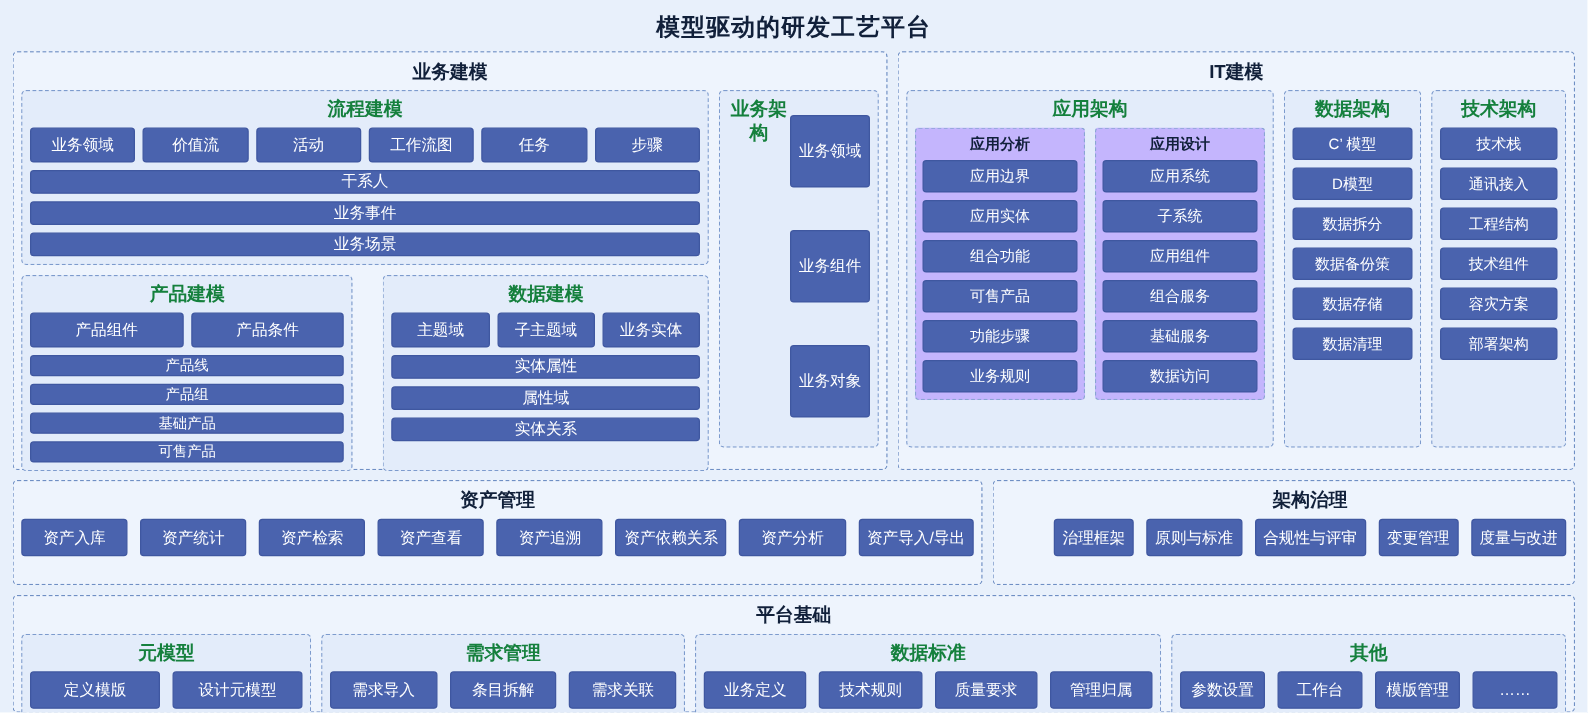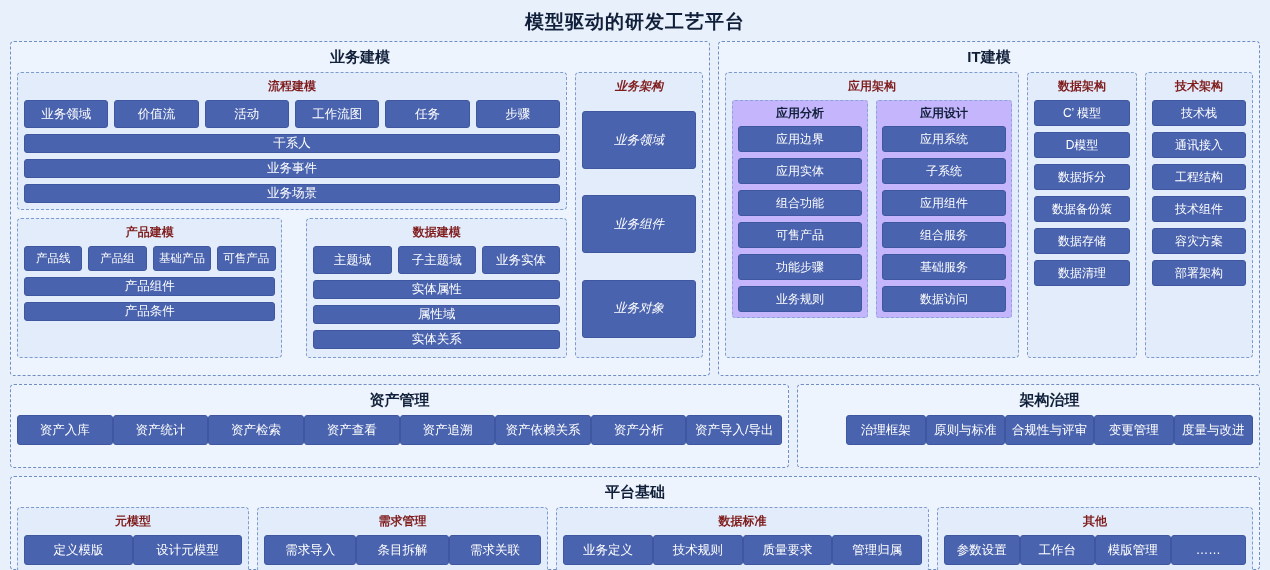--- a/index.html
+++ b/index.html
@@ -48,23 +48,23 @@
   }
   .sub-panel {
     border: 1px dashed #7d9bcd;
     border-radius: 4px;
     background: #e3ecfa;
     box-sizing: border-box;
     padding: 4px 6px 6px 6px;
   }
   .sub-title {
     text-align: center;
-    font-size: 12px;
+    font-size: 15px;
     font-weight: bold;
-    color: #7f1d1d;
+    color: #15803d;
     padding: 1px 0 5px 0;
   }
   .mini-panel {
     border: 1px dashed #8aa5d3;
     border-radius: 3px;
     background: #c4b5fd;
     box-sizing: border-box;
     padding: 3px 5px 5px 5px;
   }
   .mini-title {
@@ -99,21 +99,21 @@
   .chip-row:last-child { margin-bottom: 0; flex-direction: column; }
   .flex1 { flex: 1; }
 
   
   #top-row { height: 335px; }
   #biz-modeling { width: 700px; }
   #it-modeling { flex: 1; }
 
   #biz-inner { display: flex; gap: 8px; height: 286px; }
   #biz-left { flex: 1; display: flex; flex-direction: column; gap: 8px; }
-  #biz-arch { width: 128px; display:flex; flex-direction:column;font-style:italic; }
+  #biz-arch { width: 128px; display:flex; flex-direction:row; }
   #biz-arch .arch-chips { flex:1; display:flex; flex-direction:column; justify-content:space-around; gap:8px; padding: 2px 0 4px 0;}
   #biz-arch .chip { height: 58px; }
 
   #proc-panel { flex: 0 0 auto; }
   #prod-data-row { display: flex; gap: 24px; flex: 1; }
   #prod-panel { flex: 1.02; }
   #data-panel { flex: 1; }
 
   #it-inner { display: flex; gap: 8px; height: 286px; }
   #app-arch { flex: 1.55; }
@@ -121,21 +121,21 @@
   #tech-arch { width: 108px; }
   #app-arch-inner { display: flex; gap: 8px; }
   #app-arch-inner > div { flex: 1; }
   .vcol { display: flex; flex-direction: column; gap: 6px; }
   .vcol .chip { height: 26px; font-size: 12px; }
 
   
   #mid-row { height: 84px; margin-top: 8px; }
   #asset-mgmt { flex: 1.88; }
   #arch-gov { flex: 1; padding-left: 48px; }
-  .even-chips { display: flex; gap: 0; }
+  .even-chips { display: flex; gap: 10px; }
   .even-chips .chip { flex: 1; height: 30px; }
 
   
   #bottom-panel { margin-top: 8px; height: 94px; }
   #bottom-inner { display: flex; gap: 8px; }
   #meta-model { width: 232px; }
   #req-mgmt { flex: 1.12; }
   #data-std { flex: 1.45; }
   #other { flex: 1.22; }
 </style>
@@ -168,28 +168,28 @@
               <div class="chip flex1">业务事件</div>
               <div class="chip flex1">业务场景</div>
             </div>
           </div>
 
           <div id="prod-data-row">
 
             <div class="sub-panel" id="prod-panel">
               <div class="sub-title">产品建模</div>
               <div class="chip-row">
+                <div class="chip flex1">产品组件</div>
+                <div class="chip flex1">产品条件</div>
+              </div>
+              <div class="chip-row">
                 <div class="chip flex1 small">产品线</div>
                 <div class="chip flex1 small">产品组</div>
                 <div class="chip flex1 small">基础产品</div>
                 <div class="chip flex1 small">可售产品</div>
-              </div>
-              <div class="chip-row">
-                <div class="chip flex1">产品组件</div>
-                <div class="chip flex1">产品条件</div>
               </div>
             </div>
 
             <div class="sub-panel" id="data-panel">
               <div class="sub-title">数据建模</div>
               <div class="chip-row">
                 <div class="chip flex1">主题域</div>
                 <div class="chip flex1">子主题域</div>
                 <div class="chip flex1">业务实体</div>
               </div>

